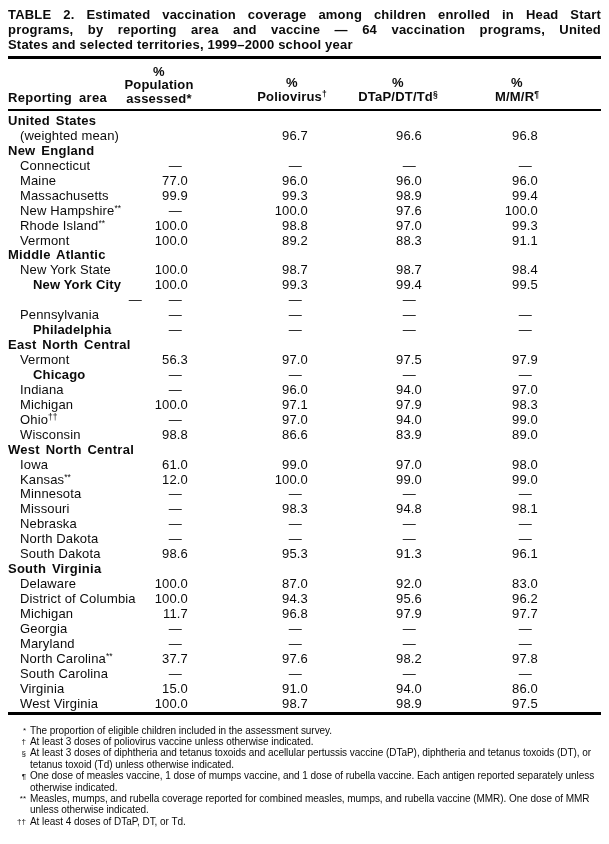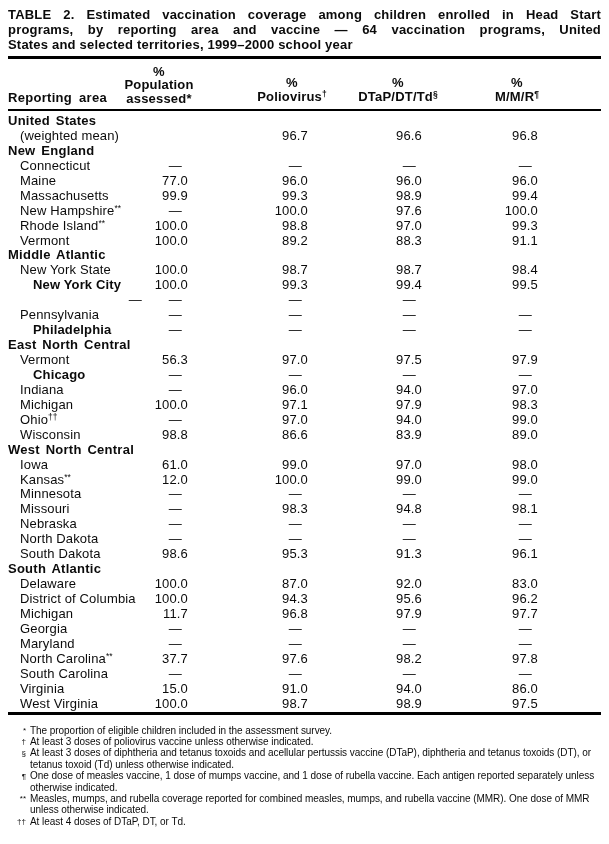--- a/index.html
+++ b/index.html
@@ -274,21 +274,21 @@
         <div class="num dash">—</div>
       </div>
       <div class="row data">
         <div class="cell-area ind1"><span>South Dakota</span></div>
         <div class="num">98.6</div>
         <div class="num">95.3</div>
         <div class="num">91.3</div>
         <div class="num">96.1</div>
       </div>
       <div class="row group">
-        <div class="cell-area"><span>South Atlantic</span></div>
+        <div class="cell-area"><span>South Virginia</span></div>
       </div>
       <div class="row data">
         <div class="cell-area ind1"><span>Delaware</span></div>
         <div class="num">100.0</div>
         <div class="num">87.0</div>
         <div class="num">92.0</div>
         <div class="num">83.0</div>
       </div>
       <div class="row data">
         <div class="cell-area ind1"><span>District of Columbia</span></div>

